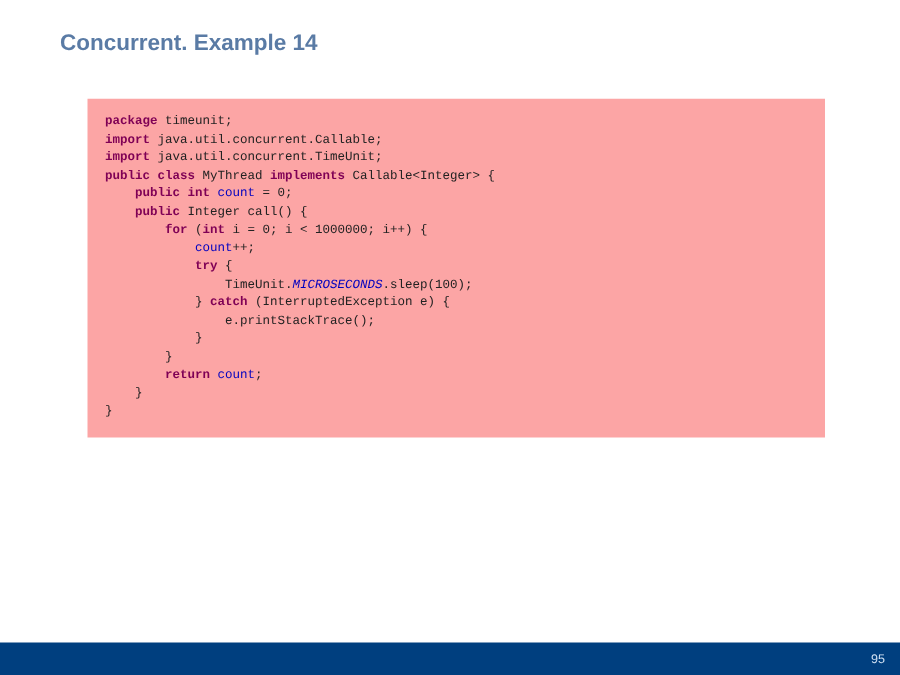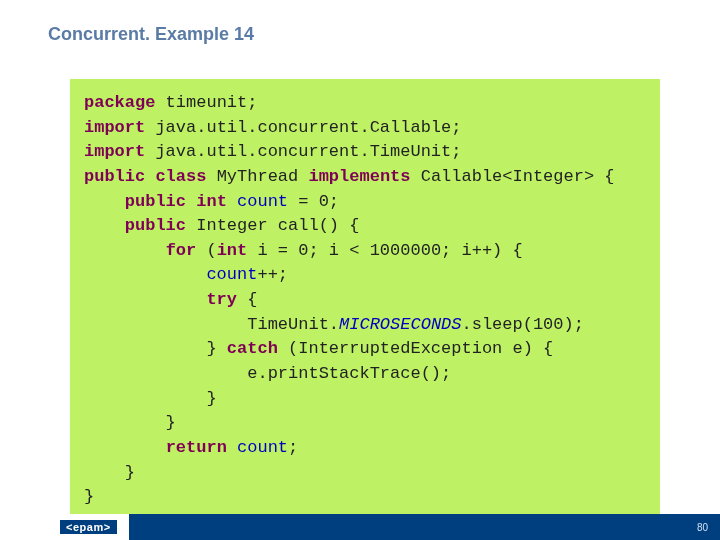--- a/index.html
+++ b/index.html
@@ -6,25 +6,25 @@
   body {
     width: 720px; height: 540px;
     background: #fff; position: relative;
     font-family: Arial, sans-serif; overflow: hidden;
   }
   .title {
     color: #5a7ba5; font-size: 18px; font-weight: bold;
     padding: 24px 0 0 48px;
   }
   .code-block {
-    background: #bef264;
+    background: #fca5a5;
     margin: 34px 60px 0 70px;
     padding: 12px 14px;
     font-family: Consolas, "Courier New", monospace;
-    font-size: 17px; line-height: 1.45;
+    font-size: 10px; line-height: 1.45;
     white-space: pre; color: #222;
   }
   .kw { color: #7f0055; font-weight: bold; }
   .fld { color: #0000c0; }
   .sit { color: #0000c0; font-style: italic; }
   .footer {
     position: absolute; left: 0; right: 0; bottom: 0;
     height: 26px; background: #003f7f;
     display: flex; align-items: center; justify-content: space-between;
     color: #fff; font-size: 10px; padding: 0 12px 0 0;
@@ -56,18 +56,15 @@
 <span>            </span><span>} </span><span class="kw">catch</span><span> (InterruptedException e) {</span>
 <span>                e.printStackTrace();</span>
 <span>            }</span>
 <span>        }</span>
 <span>        </span><span class="kw">return</span><span> </span><span class="fld">count</span><span>;</span>
 <span>    }</span>
 <span>}</span></div>
 
 <div class="footer">
   <div class="footer-left">
-    <div class="logo-wrap">
-      <span class="logo">&lt;epam&gt;</span>
-    </div>
   </div>
-  <span class="pagen">80</span>
+  <span class="pagen">95</span>
 </div>
 
 </body></html>

